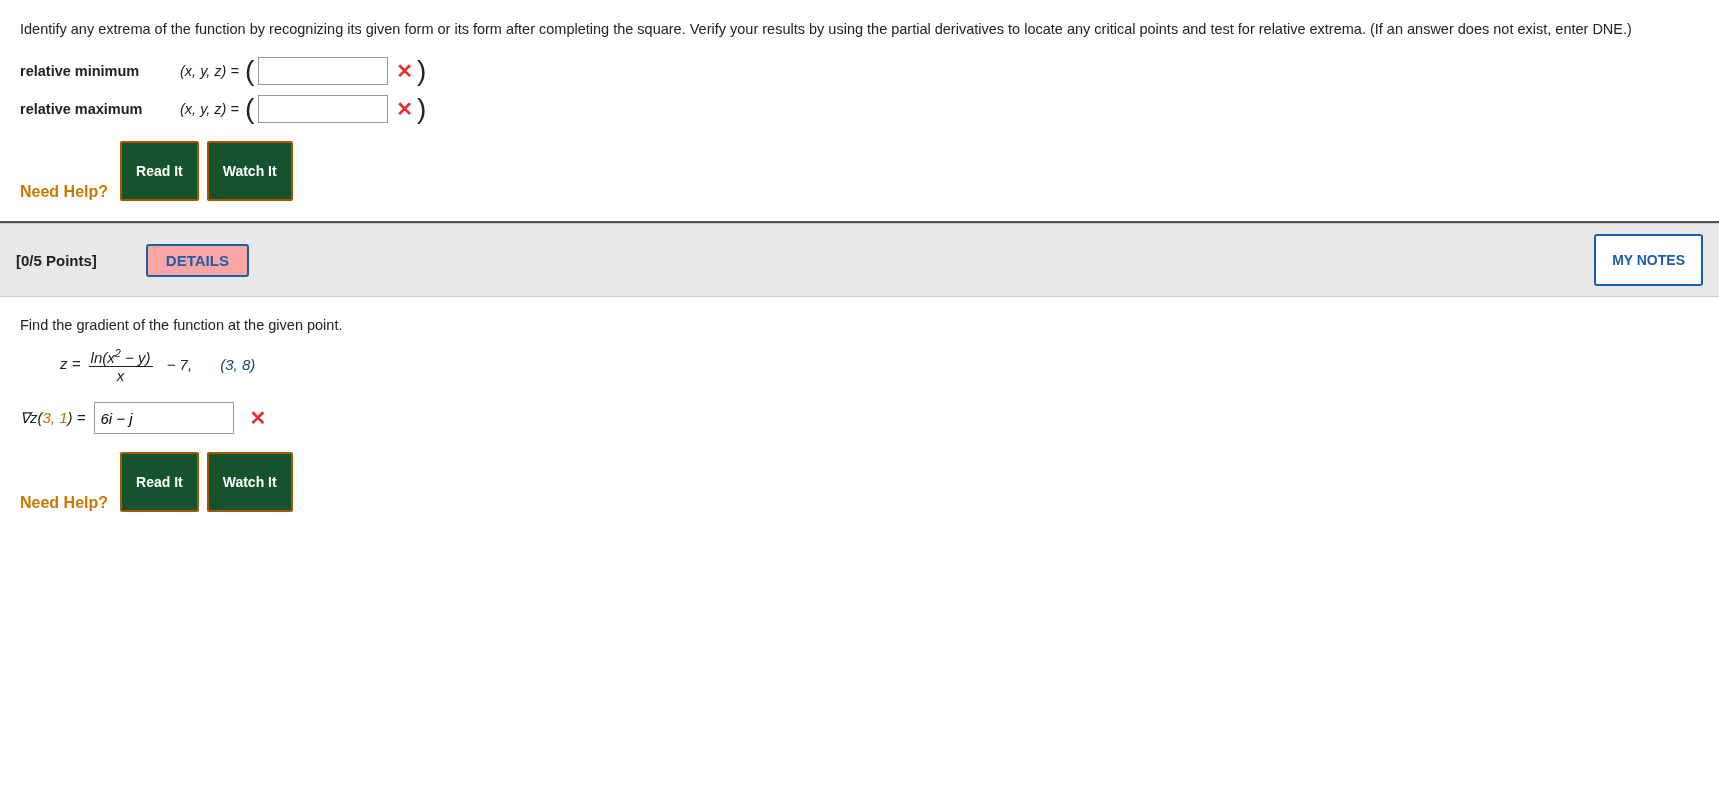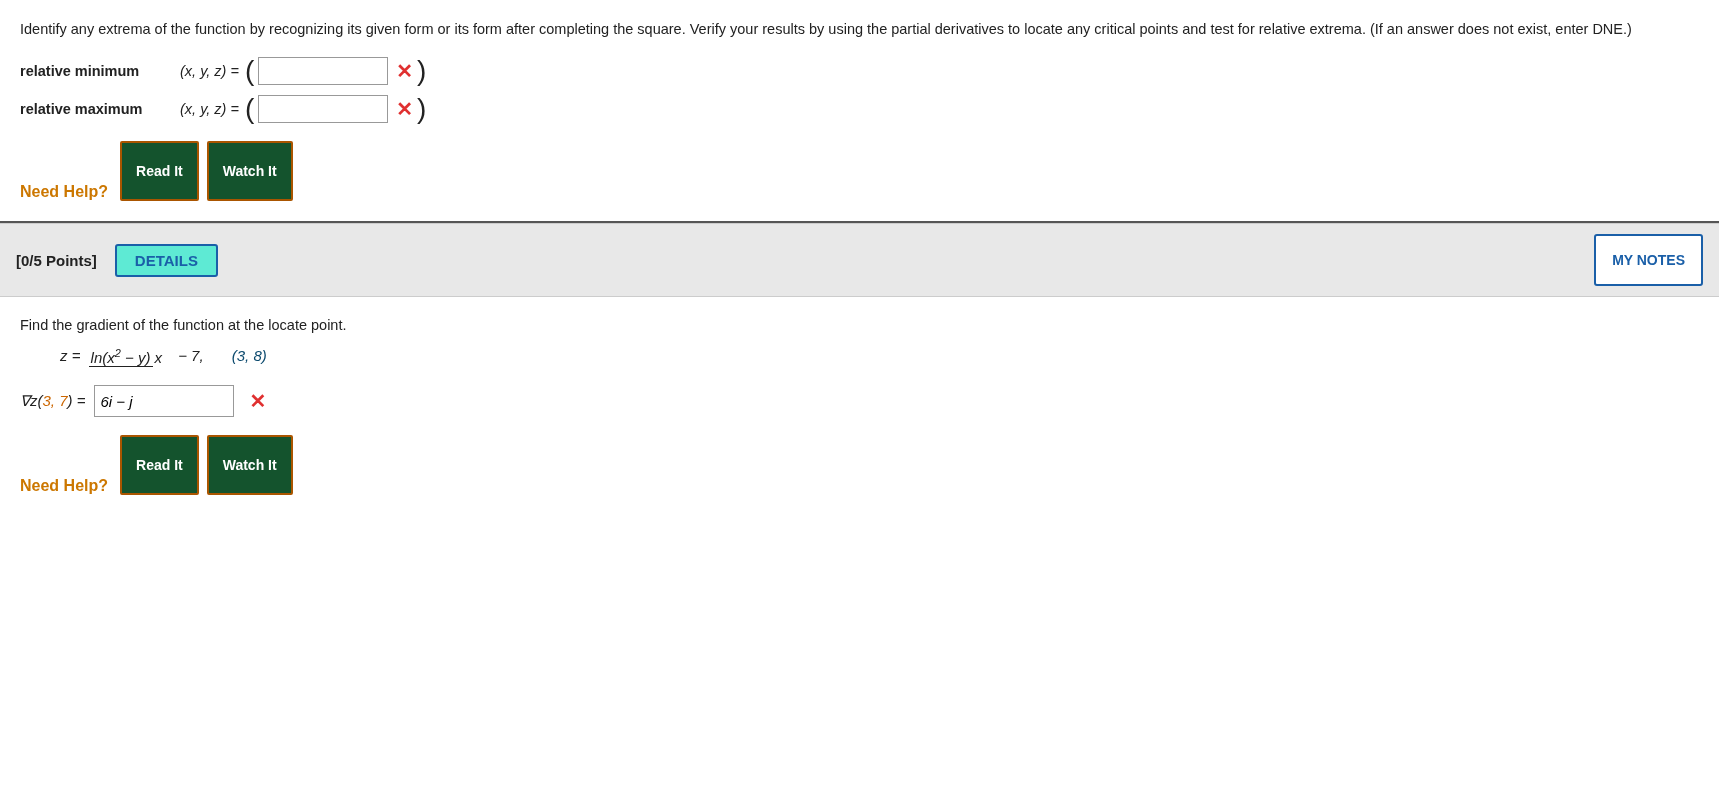--- a/index.html
+++ b/index.html
@@ -108,26 +108,27 @@
     }
     .points-label {
       font-weight: bold;
       font-size: 15px;
       color: #222;
       margin-right: 4px;
     }
     .details-btn {
       border: 2px solid #1a5fa8;
       color: #1a5fa8;
-      background: #5eead4;
+      background: #fca5a5;
       padding: 6px 18px;
       font-size: 15px;
       font-weight: bold;
       cursor: pointer;
       border-radius: 3px;
+      margin-left: 31px;
     }
     .spacer { flex: 1; }
     .my-notes-btn, .ask-teacher-btn, .practice-btn {
       border: 2px solid #1a5fa8;
       color: #1a5fa8;
       background: #fff;
       padding: 16px 16px;
       font-size: 14px;
       font-weight: bold;
       cursor: pointer;
@@ -142,21 +143,21 @@
     .question-text2 {
       font-size: 14.5px;
       margin-bottom: 14px;
       color: #222;
     }
     .equation-block {
       margin: 0 0 18px 40px;
     }
     .frac-container {
       display: inline-flex;
-      flex-direction: row;
+      flex-direction: column;
       align-items: center;
       vertical-align: middle;
       margin: 0 4px;
     }
     .frac-num {
       border-bottom: 1px solid #222;
       padding: 0 2px;
       font-style: italic;
     }
     .frac-den {
@@ -213,34 +214,34 @@
 </div>
 
 <div class="middle-bar">
   <span class="points-label">[0/5 Points]</span>
   <button class="details-btn">DETAILS</button>
   <div class="spacer"></div>
   <button class="my-notes-btn">MY NOTES</button>
 </div>
 
 <div class="bottom-section">
-  <div class="question-text2">Find the gradient of the function at the locate point.</div>
+  <div class="question-text2">Find the gradient of the function at the given point.</div>
 
   <div class="equation-block">
     <span style="font-style:italic;">z = </span>
     <span class="frac-container">
       <span class="frac-num">ln(x<sup>2</sup> − y)</span>
       <span class="frac-den">x</span>
     </span>
     <span style="font-style:italic; margin-left:6px;">− 7,</span>
     <span style="font-style:italic; color:#0c4a6e; margin-left:24px;">(3, 8)</span>
   </div>
 
   <div class="gradient-row">
-    <span style="font-style:italic;">∇z(<span style="color:#cc6600;">3, 7</span>) = </span>
+    <span style="font-style:italic;">∇z(<span style="color:#cc6600;">3, 1</span>) = </span>
     <input class="grad-input" type="text" value="6i − j" style="">
     <span class="x-mark">✕</span>
   </div>
 
   <div class="need-help-row">
     <span class="need-help-label">Need Help?</span>
     <button class="help-btn">Read It</button>
     <button class="help-btn">Watch It</button>
   </div>
 </div>

